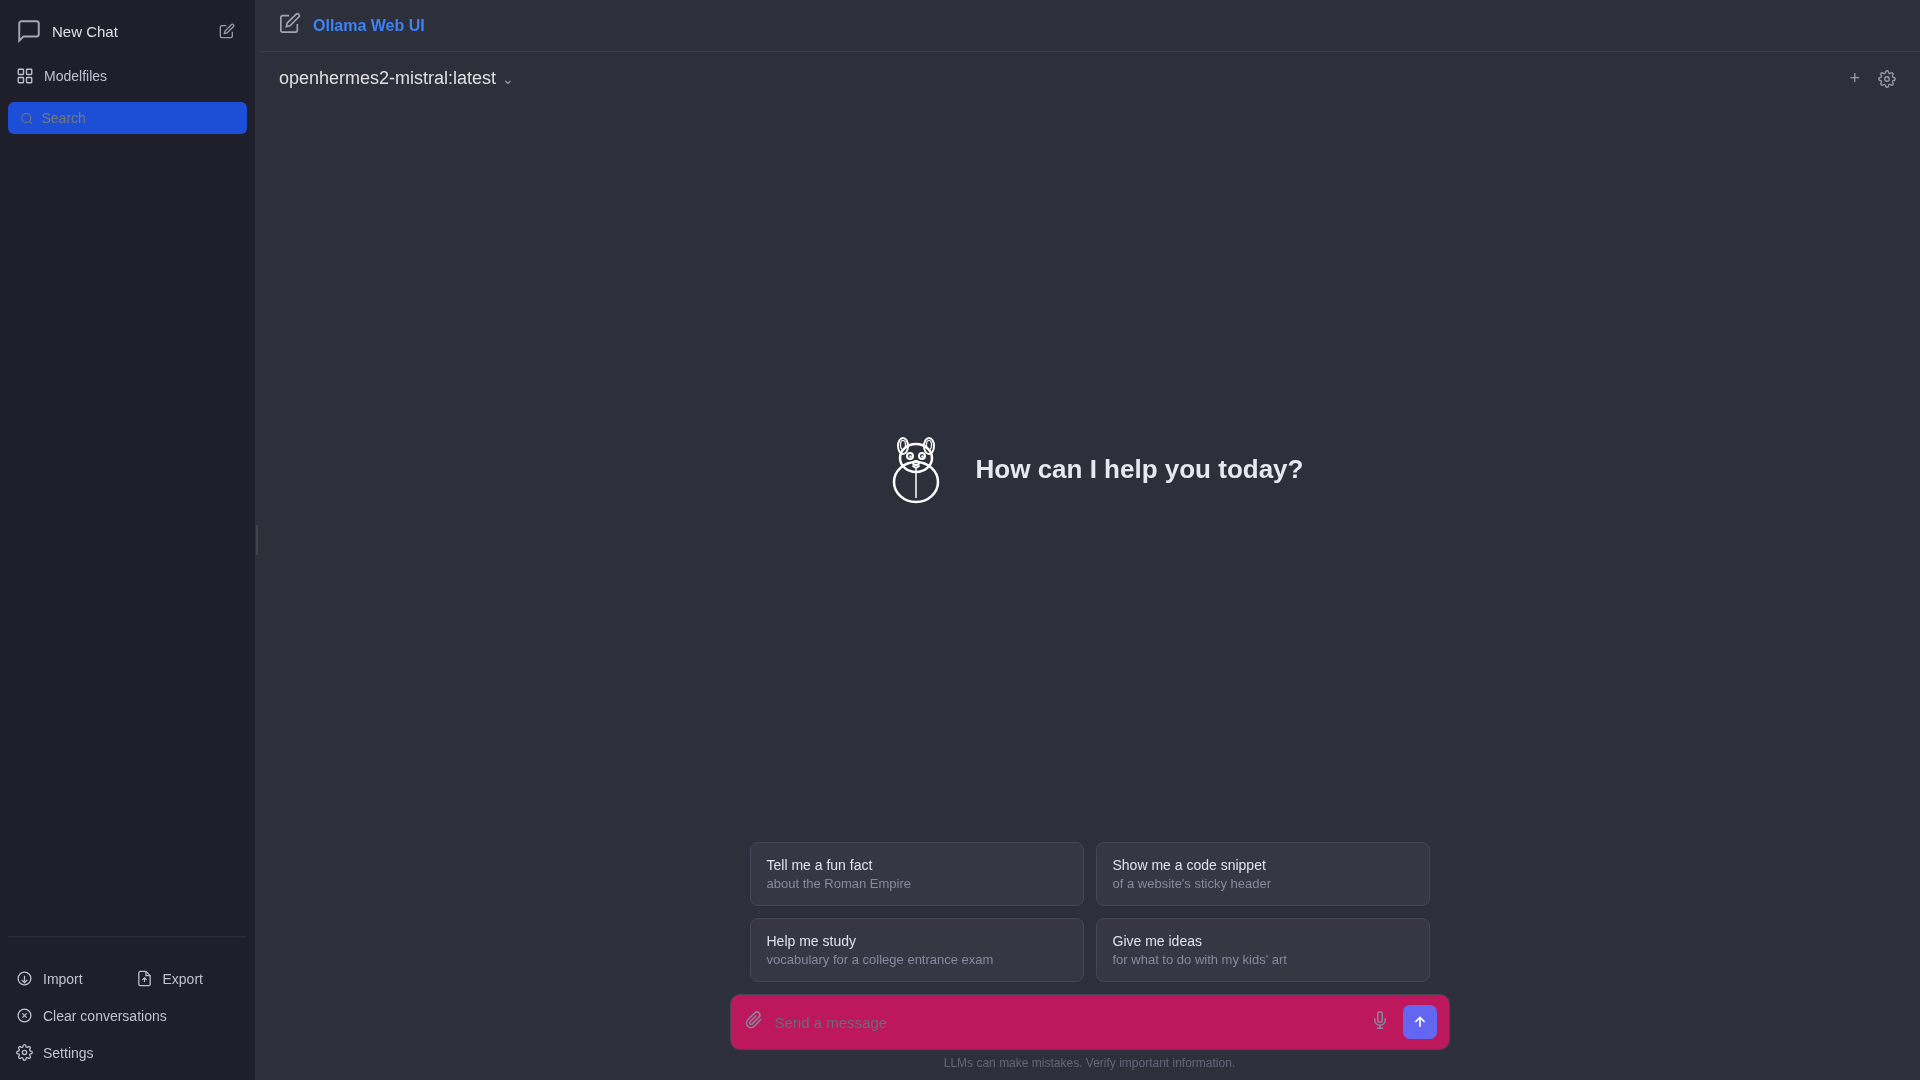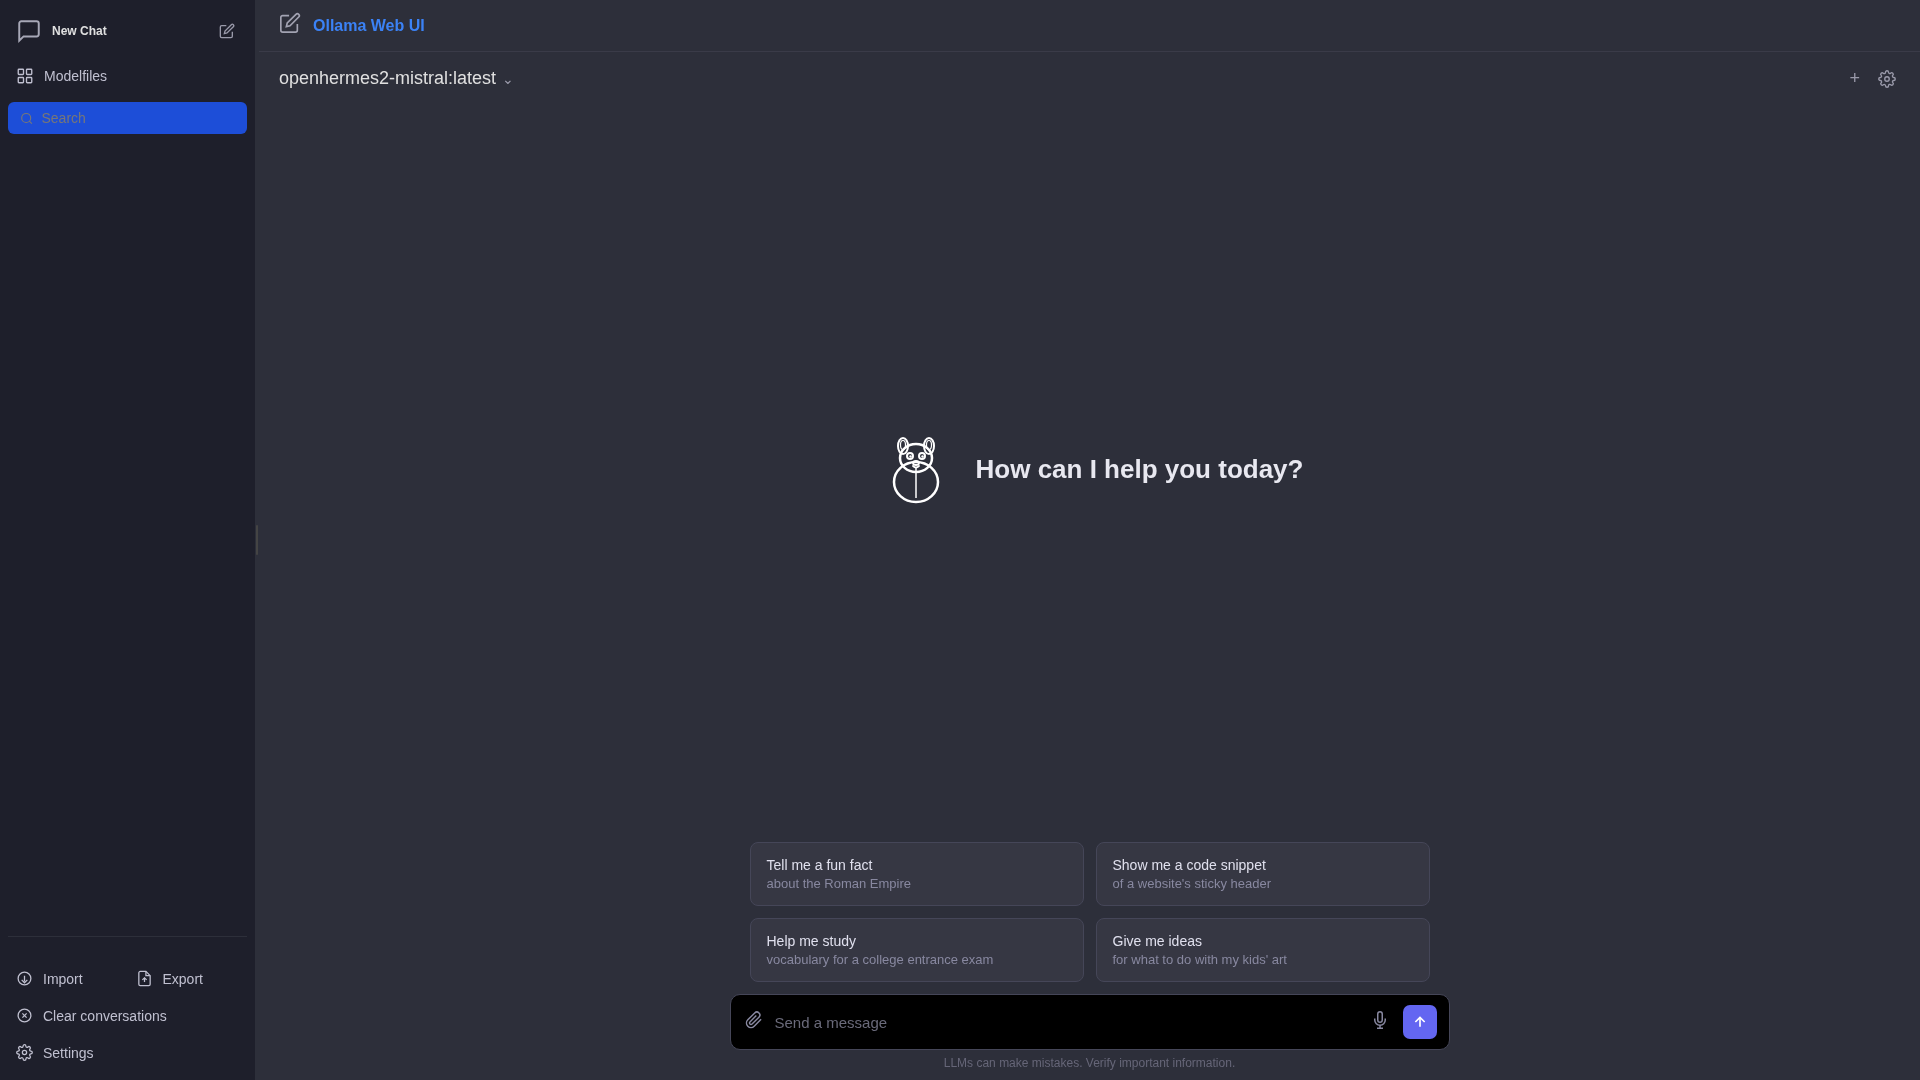--- a/index.html
+++ b/index.html
@@ -34,22 +34,22 @@
       align-items: center;
       gap: 10px;
       cursor: pointer;
     }
     .sidebar-icon {
       width: 26px;
       height: 26px;
       opacity: 0.85;
     }
     .new-chat-label {
-      font-size: 12px;
-      font-weight: 700;
+      font-size: 15px;
+      font-weight: 400;
       color: #e0e0e0;
     }
     .edit-icon-btn {
       background: none;
       border: none;
       color: #9a9aaa;
       cursor: pointer;
       font-size: 16px;
       padding: 4px;
       border-radius: 4px;
@@ -257,21 +257,21 @@
       color: #e0e0ee;
       margin-bottom: 3px;
     }
     .suggestion-subtitle {
       font-size: 13px;
       color: #8888a0;
     }
     .input-bar {
       display: flex;
       align-items: center;
-      background: #000000;
+      background: #be185d;
       border: 1px solid #454658;
       border-radius: 10px;
       padding: 10px 12px;
       gap: 10px;
     }
     .input-attach-btn {
       background: none;
       border: none;
       color: #8888a0;
       font-size: 18px;

